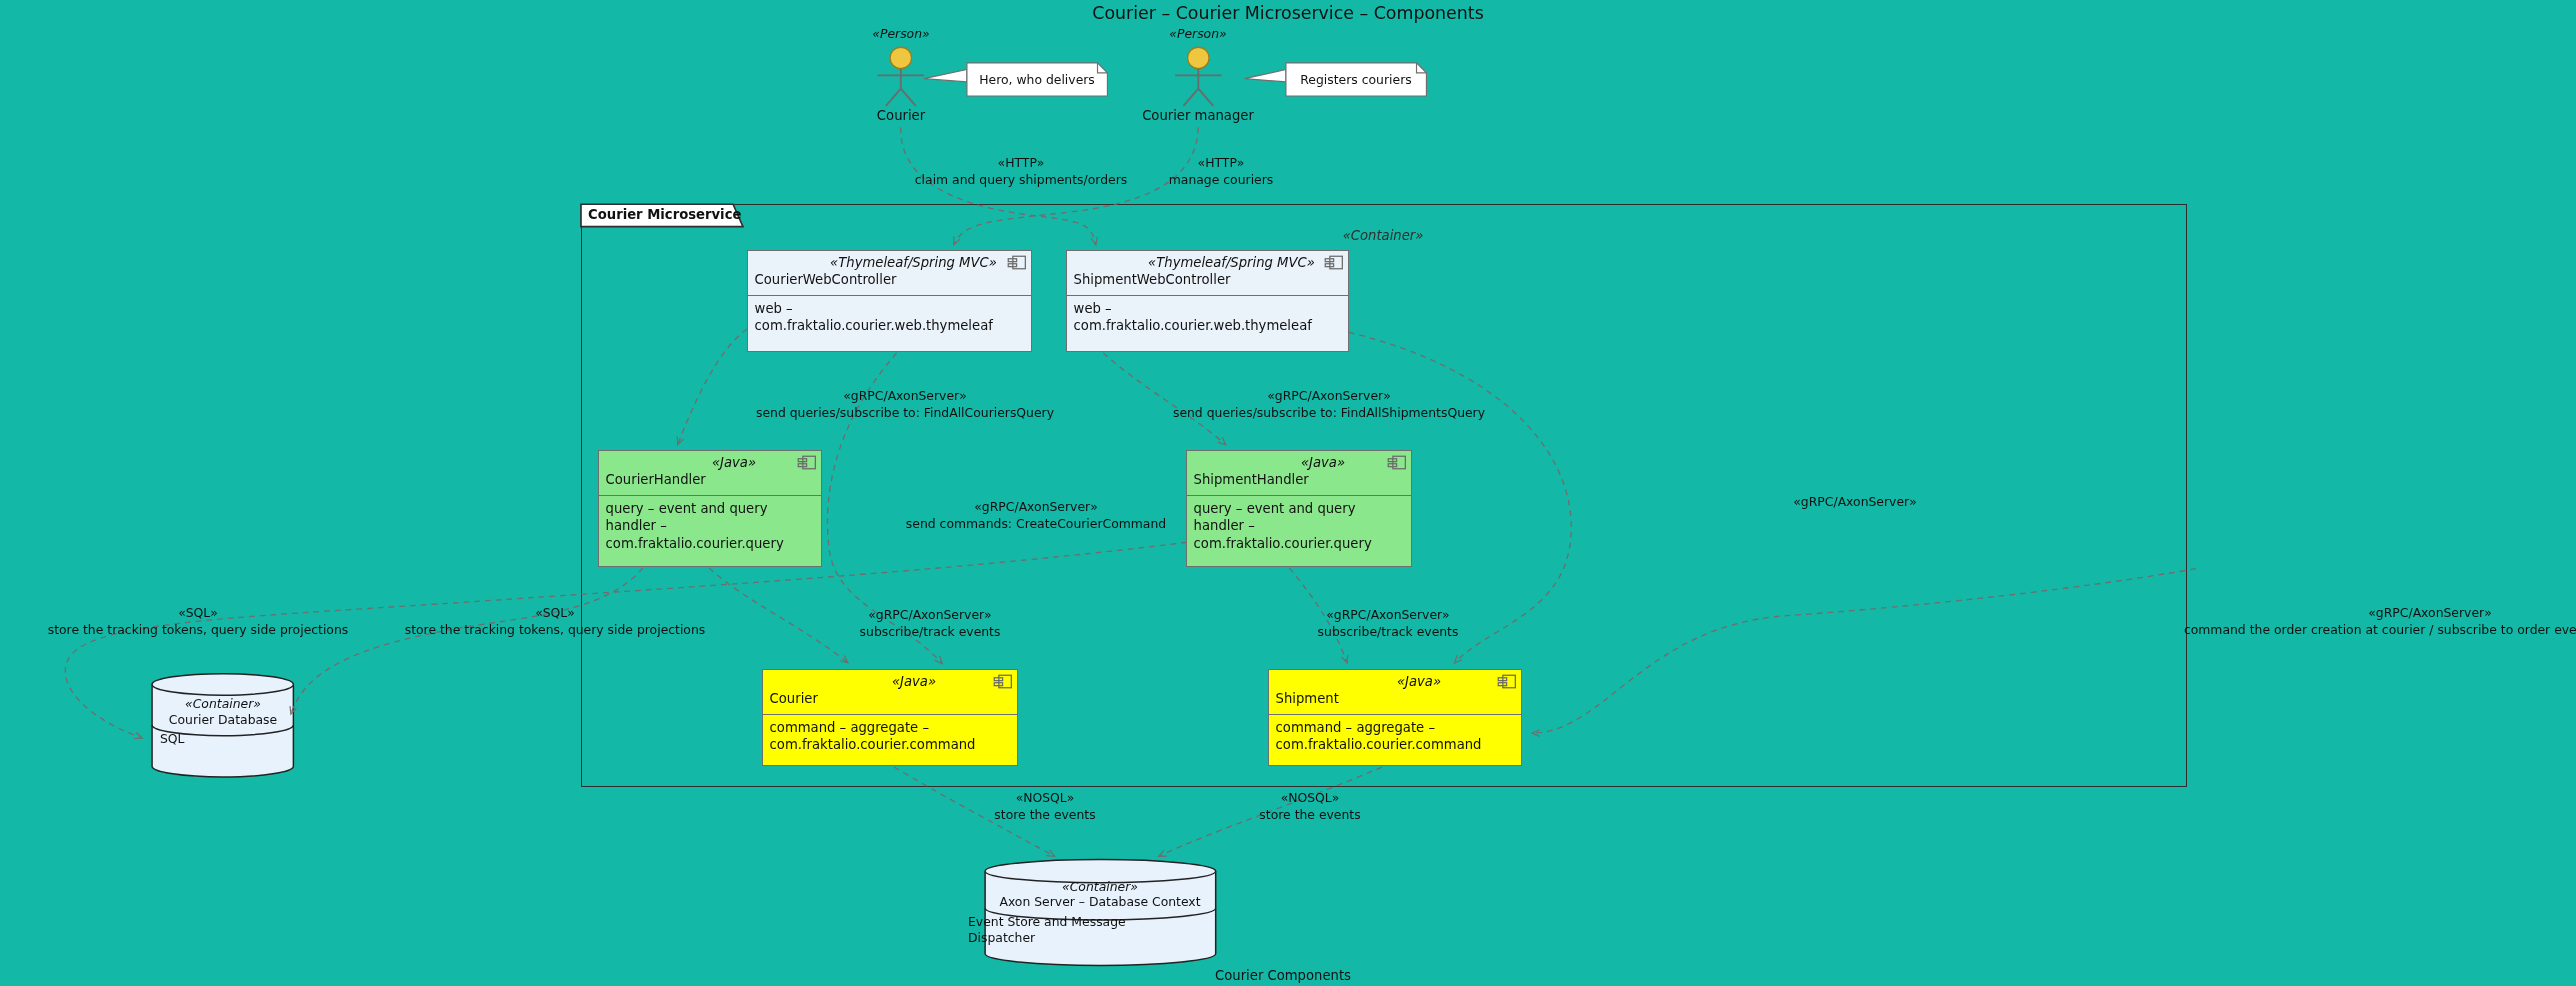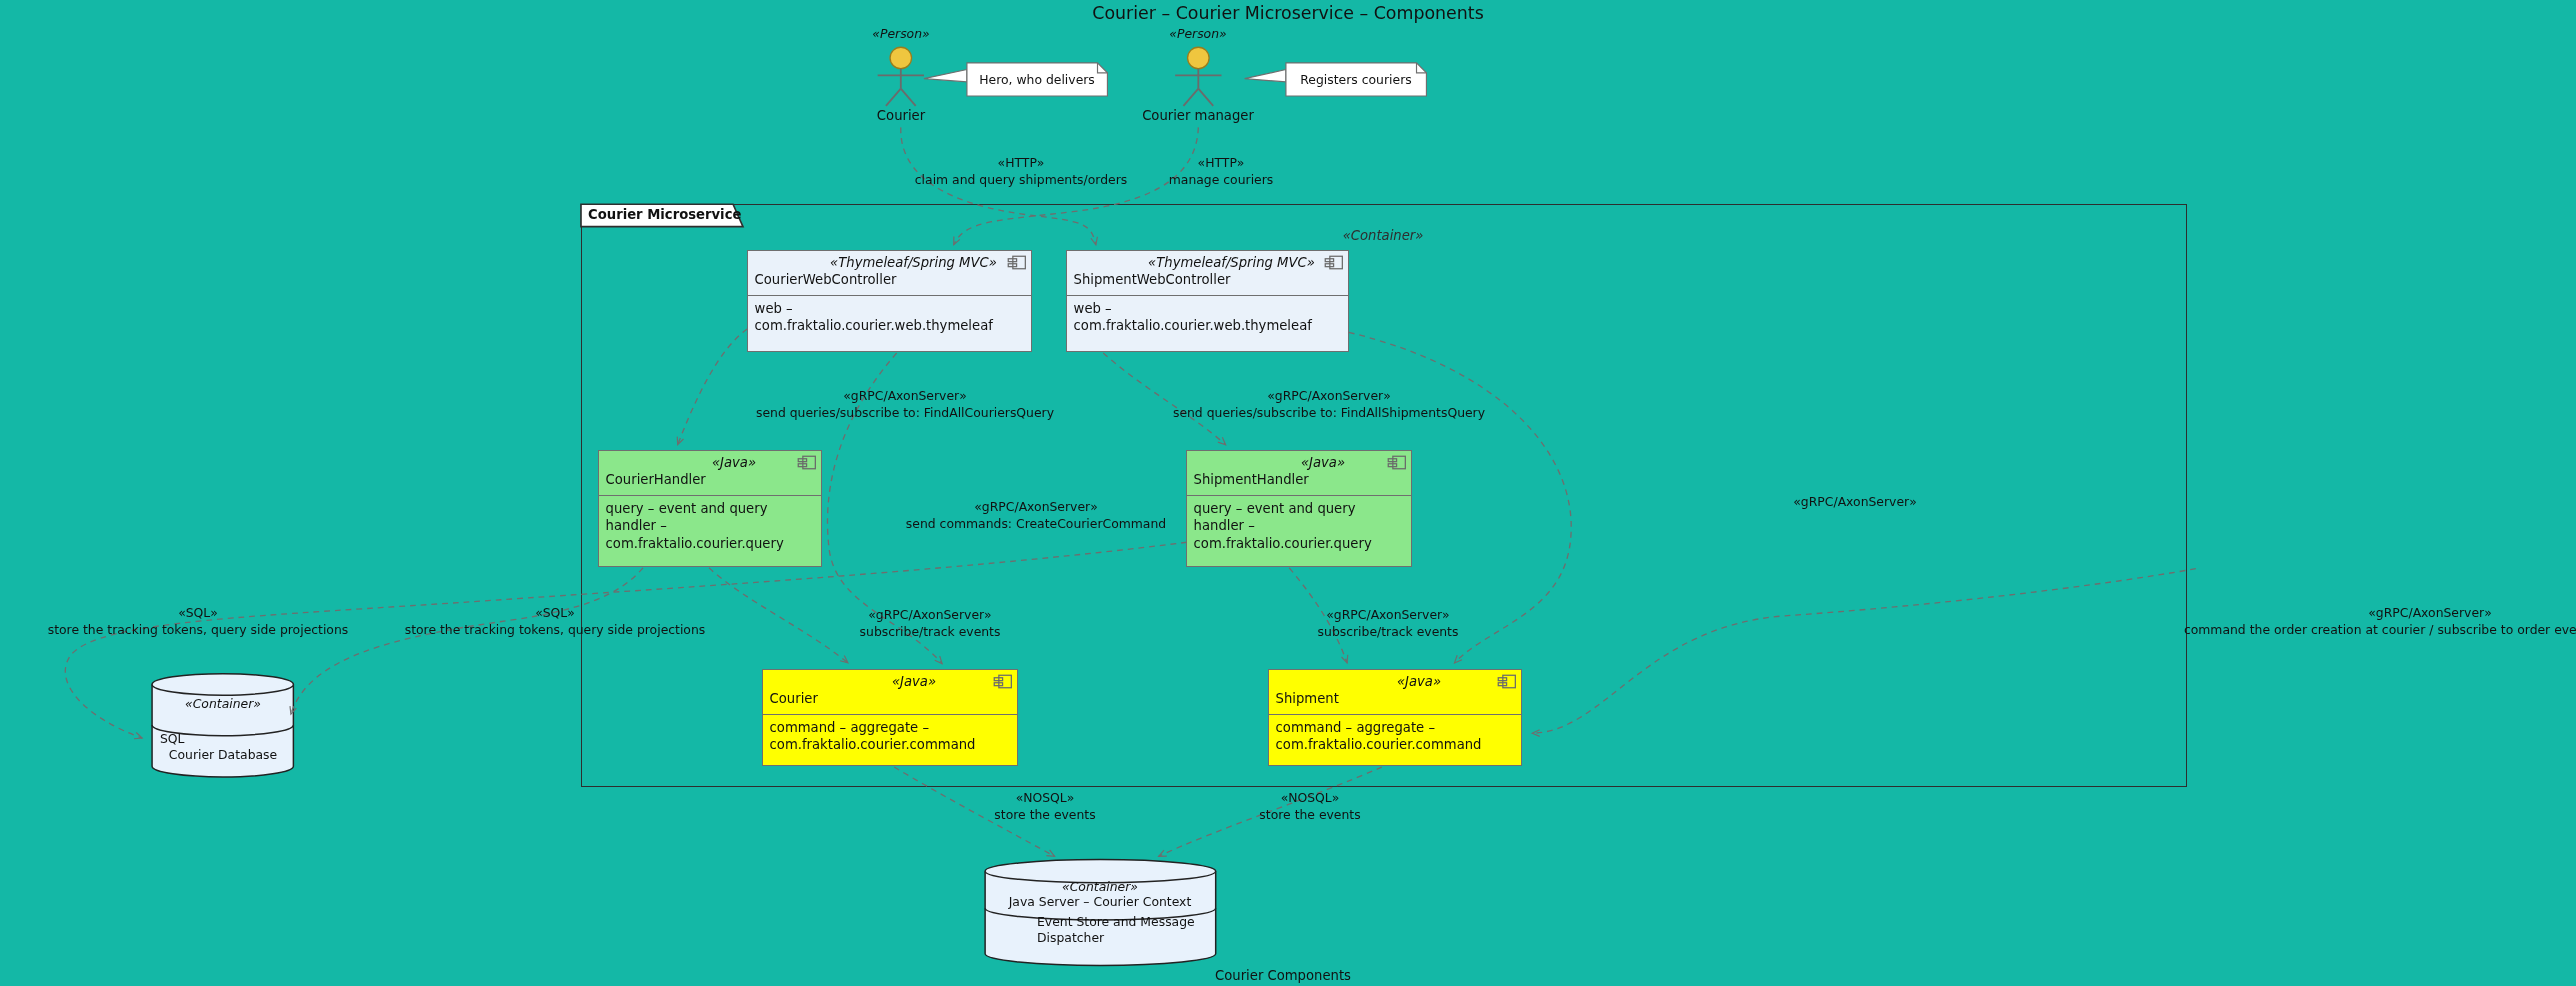--- a/index.html
+++ b/index.html
@@ -170,26 +170,26 @@
 com.fraktalio.courier.command</div>
     <svg class="cicon" width="20" height="15" fill="none" stroke="#6a6a6a" stroke-width="1.5" viewBox="0 0 24 18">
       <rect x="7" y="1.5" width="15" height="15"></rect>
         <rect x="1.5" y="4.5" width="10" height="3.5"></rect>
         <rect x="1.5" y="10.5" width="10" height="3.5"></rect>
     </svg>
   </div>
 
 
   <div class="cyl-text ctr stereo-line" style="left:223px; top:696px;">«Container»</div>
-  <div class="cyl-text ctr" style="left:223px; top:712px;margin-top:35px;">Courier Database</div>
+  <div class="cyl-text ctr" style="left:223px; top:712px;">Courier Database</div>
   <div class="cyl-text" style="left:160px; top:731px;">SQL</div>
 
   <div class="cyl-text ctr stereo-line" style="left:1100px; top:879px;">«Container»</div>
-  <div class="cyl-text ctr" style="left:1100px; top:894px;">Java Server – Courier Context</div>
-  <div class="cyl-text cyl-body" style="left:1037px; top:914px;">Event Store and Message
+  <div class="cyl-text ctr" style="left:1100px; top:894px;">Axon Server – Database Context</div>
+  <div class="cyl-text cyl-body" style="left:968px; top:914px;">Event Store and Message
 Dispatcher</div>
 
   <div class="elabel" style="left:1021px; top:154px;">
     <div>«HTTP»</div>
     <div>claim and query shipments/orders</div>
   </div>
   <div class="elabel" style="left:1221px; top:154px;">
     <div>«HTTP»</div>
     <div>manage couriers</div>
   </div>

